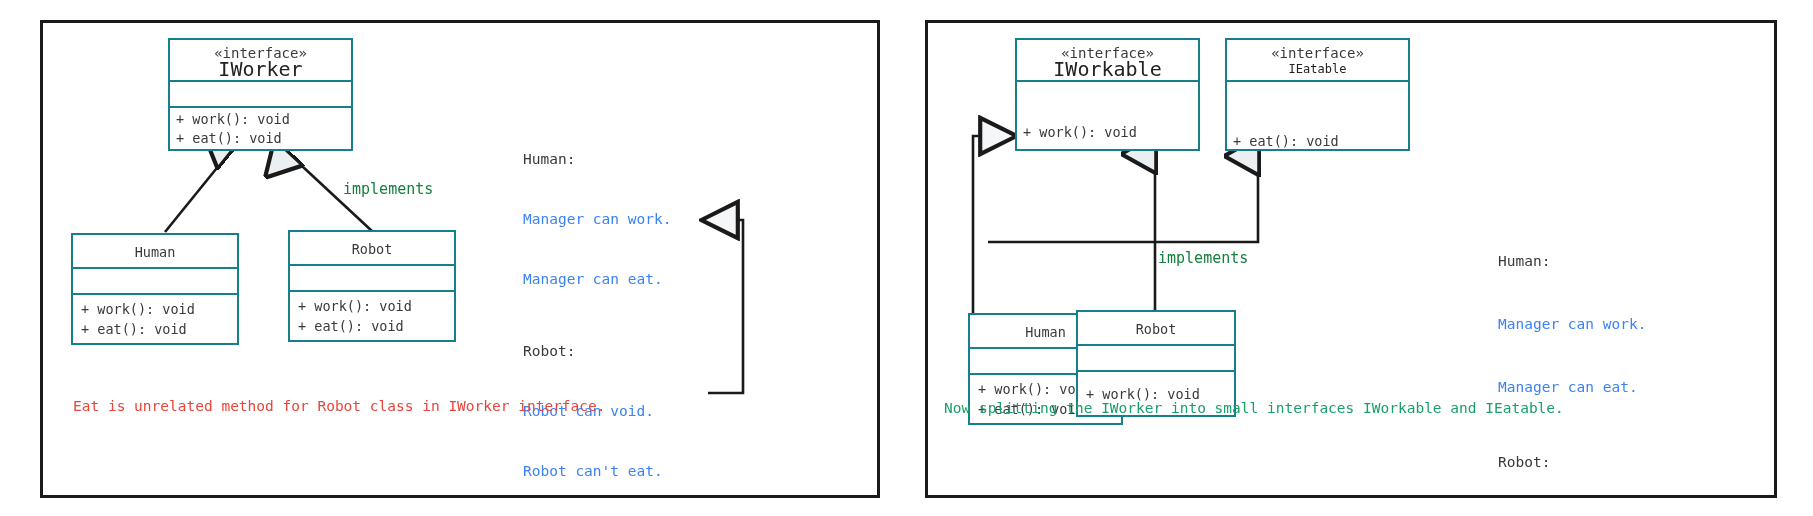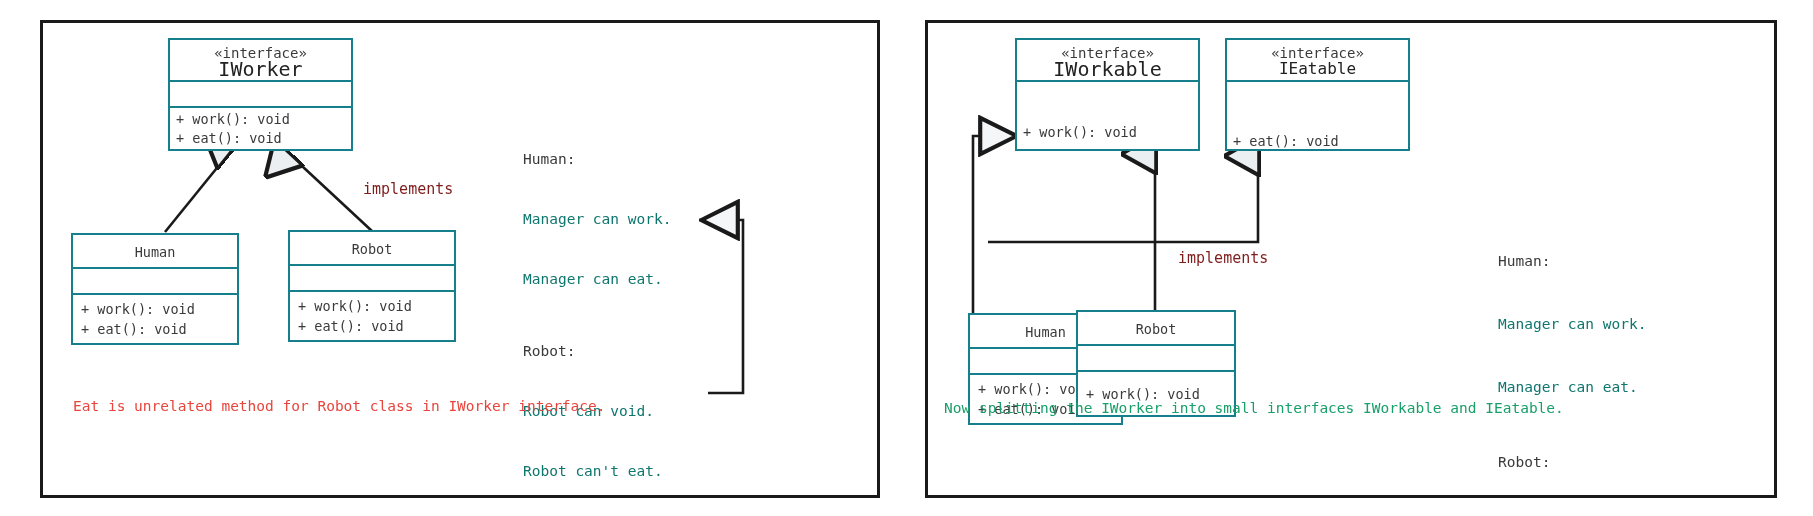--- a/index.html
+++ b/index.html
@@ -16,24 +16,24 @@
   .umlbox .comp.name{border-bottom:2.5px solid #157f8c;text-align:center;color:#3a3a3a;}
   .umlbox .comp.attrs{border-bottom:2.5px solid #157f8c;}
   .umlbox .comp.ops{color:#3a3a3a;}
   .stereo{display:block;color:#3a3a3a;}
   .cname{display:block;color:#222;}
   .opline{white-space:pre;color:#3a3a3a;}
 
   
   .conn{position:absolute;left:0;top:0;width:100%;height:100%;overflow:visible;pointer-events:none;}
 
-  .lbl{position:absolute;white-space:pre;color:#7f1d1d;margin-left:20px;}
+  .lbl{position:absolute;white-space:pre;color:#15803d;}
   .note{position:absolute;white-space:pre;}
   .note .hd{color:#3a3a3a;}
-  .note .tl{color:#0f766e;}
+  .note .tl{color:#3b82f6;}
   .warn{position:absolute;white-space:pre;color:#e8453c;}
   .good{position:absolute;white-space:pre;color:#19a06a;}
 </style>
 </head>
 <body>
 
 <div id="stage">
 
   <div class="panel" id="panel-left">
 
@@ -130,21 +130,21 @@
       </div>
       <div class="comp attrs" style="height:27px;border-bottom:none;"></div>
       <div class="comp ops" style="padding:14px 0 0 6px;font-size:13.5px;line-height:19px;">
         <div class="opline">+ work(): void</div>
       </div>
     </div>
 
     <div class="umlbox" style="left:297px;top:15px;width:185px;height:113px;">
       <div class="comp name" style="height:42px;padding-top:5px;font-size:14px;line-height:16px;">
         <span class="stereo">«interface»</span>
-        <span class="cname" style="font-size:16px;">IEatable</span>
+        <span class="cname" style="font-size:12px;">IEatable</span>
       </div>
       <div class="comp attrs" style="height:40px;border-bottom:none;"></div>
       <div class="comp ops" style="padding:10px 0 0 6px;font-size:13.5px;line-height:19px;">
         <div class="opline">+ eat(): void</div>
       </div>
     </div>
 
     <div class="umlbox" style="left:40px;top:290px;width:155px;height:112px;">
       <div class="comp name" style="height:34px;line-height:34px;font-size:13.5px;">
         <span>Human</span>

